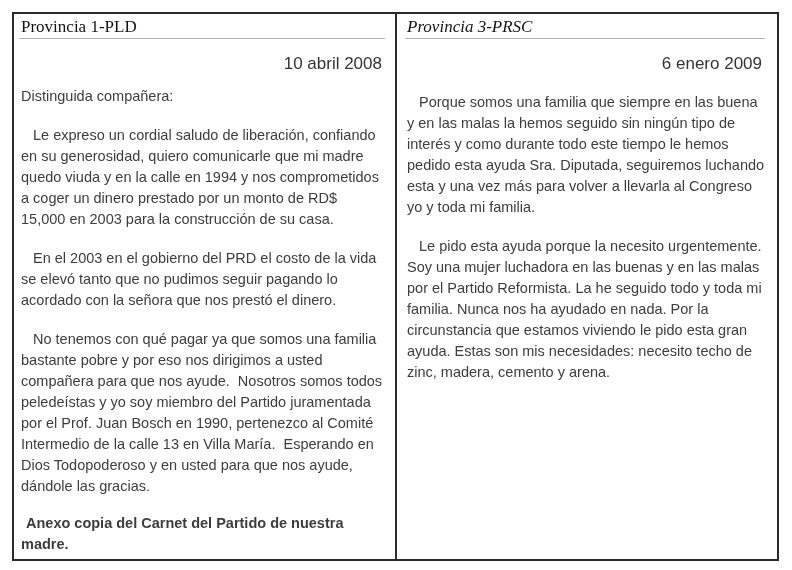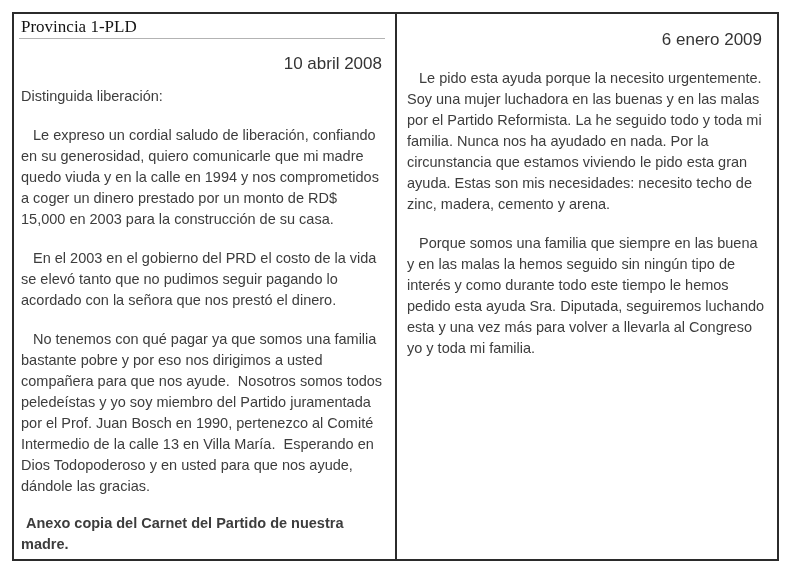--- a/index.html
+++ b/index.html
@@ -80,27 +80,28 @@
 </style>
 </head>
 <body>
 
 <div class="canvas">
   <div class="sheet">
 
     <section class="col col-left">
       <div class="letter-header">Provincia 1-PLD</div>
       <div class="letter-date">10 abril 2008</div>
-      <div class="salutation">Distinguida liberación:</div>
+      <div class="salutation">Distinguida compañera:</div>
       <p class="para">Le expreso un cordial saludo de liberación, confiando en su generosidad, quiero comunicarle que mi madre quedo viuda y en la calle en 1994 y nos comprometidos a coger un dinero prestado por un monto de RD$ 15,000 en 2003 para la construcción de su casa.</p>
       <p class="para">En el 2003 en el gobierno del PRD el costo de la vida se elevó tanto que no pudimos seguir pagando lo acordado con la señora que nos prestó el dinero.</p>
       <p class="para">No tenemos con qué pagar ya que somos una familia bastante pobre y por eso nos dirigimos a usted compañera para que nos ayude.  Nosotros somos todos peledeístas y yo soy miembro del Partido juramentada por el Prof. Juan Bosch en 1990, pertenezco al Comité Intermedio de la calle 13 en Villa María.  Esperando en Dios Todopoderoso y en usted para que nos ayude, dándole las gracias.</p>
       <p class="para annex">Anexo copia del Carnet del Partido de nuestra madre.</p>
     </section>
 
     <section class="col col-right">
+      <div class="letter-header italic">Provincia 3-PRSC</div>
       <div class="letter-date">6 enero 2009</div>
+      <p class="para">Porque somos una familia que siempre en las buena y en las malas la hemos seguido sin ningún tipo de interés y como durante todo este tiempo le hemos pedido esta ayuda Sra. Diputada, seguiremos luchando esta y una vez más para volver a llevarla al Congreso yo y toda mi familia.</p>
       <p class="para">Le pido esta ayuda porque la necesito urgentemente.  Soy una mujer luchadora en las buenas y en las malas por el Partido Reformista. La he seguido todo y toda mi familia. Nunca nos ha ayudado en nada. Por la circunstancia que estamos viviendo le pido esta gran ayuda. Estas son mis necesidades: necesito techo de zinc, madera, cemento y arena.</p>
-      <p class="para">Porque somos una familia que siempre en las buena y en las malas la hemos seguido sin ningún tipo de interés y como durante todo este tiempo le hemos pedido esta ayuda Sra. Diputada, seguiremos luchando esta y una vez más para volver a llevarla al Congreso yo y toda mi familia.</p>
     </section>
 
   </div>
 </div>
 
 </body></html>

